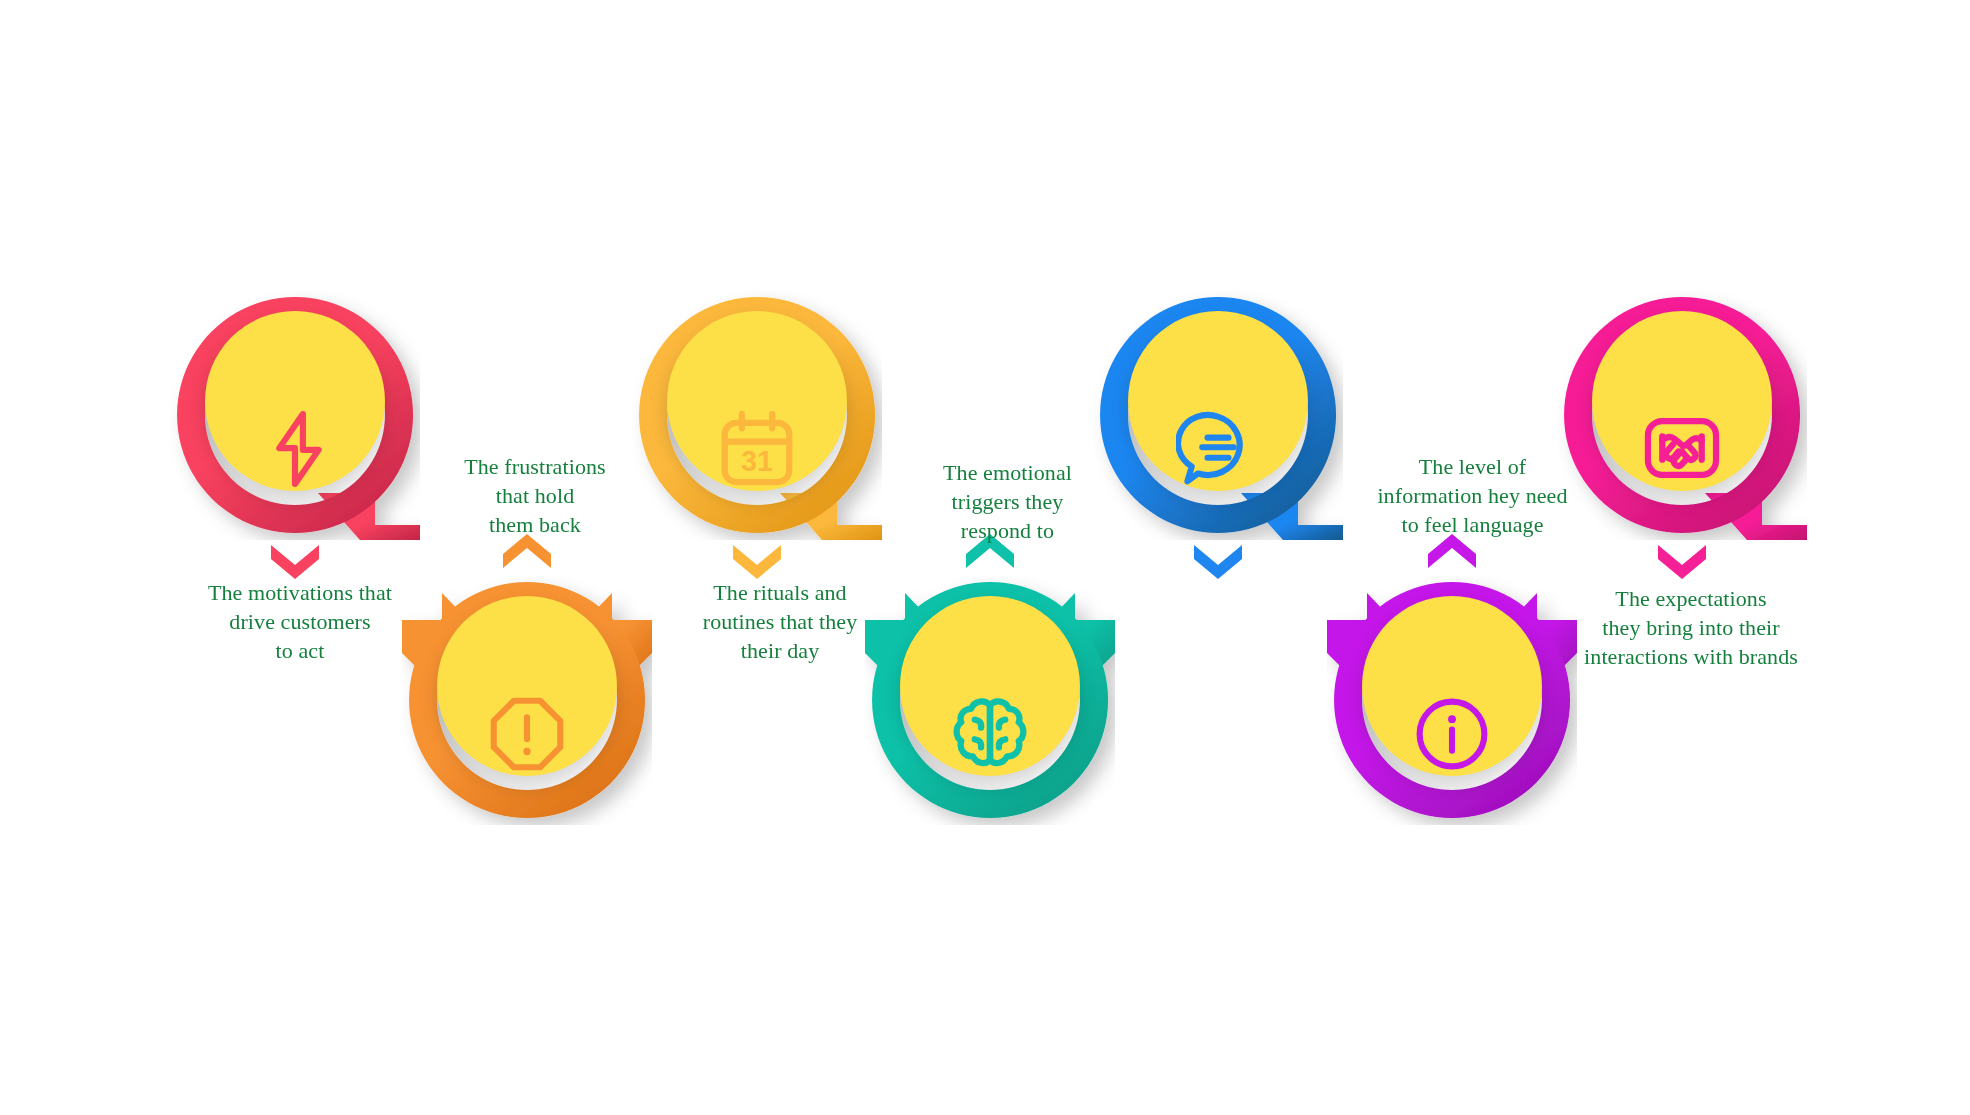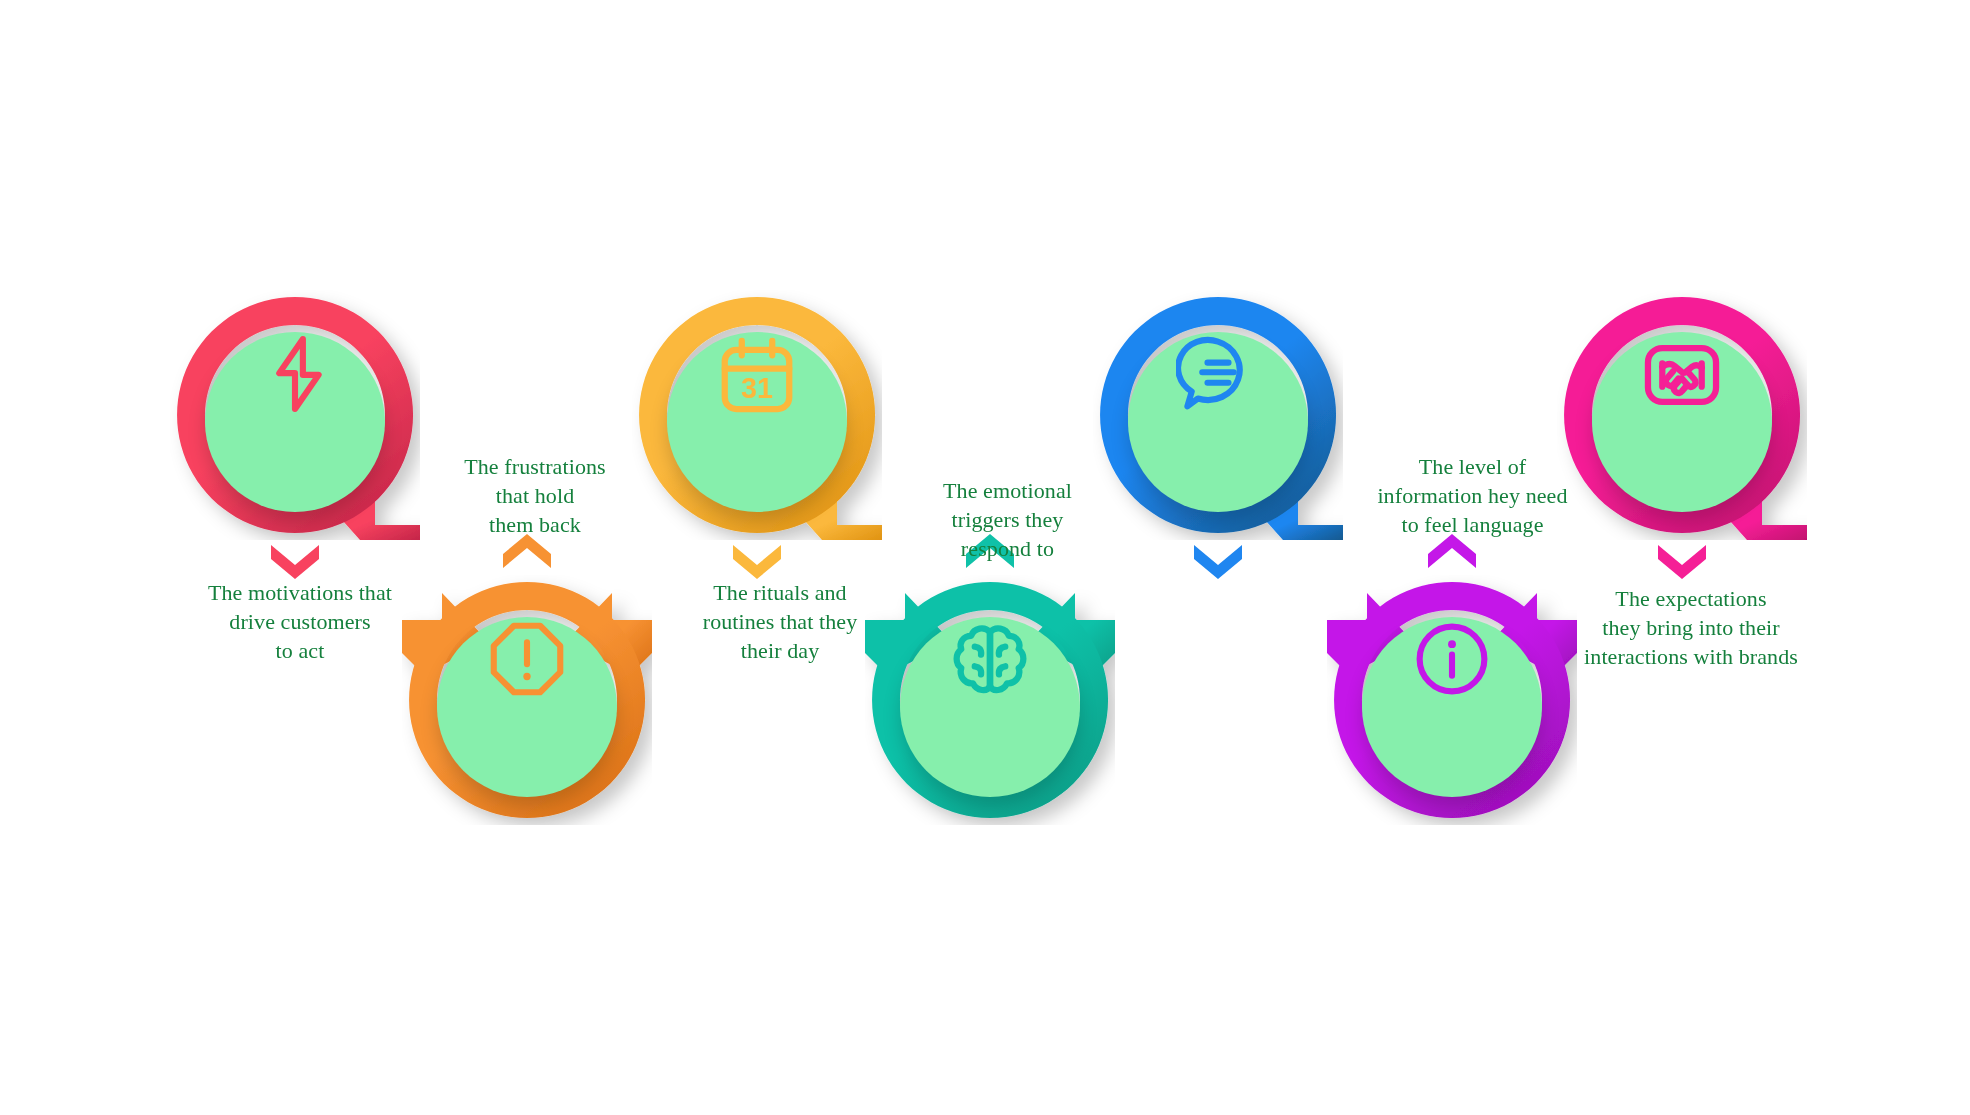--- a/index.html
+++ b/index.html
@@ -26,27 +26,27 @@
   }
   .node .svgwrap {
     position: absolute;
     inset: 0;
     width: 250px;
     height: 250px;
   }
   .node .inner-disc {
     position: absolute;
     left: 35px;
-    top: 42px;
+    top: 21px;
     width: 180px;
     height: 180px;
     border-radius: 50%;
-    background: #86efac;
+    background: #fde047;
     display: flex;
-    align-items: flex-start;
+    align-items: flex-end;
     justify-content: center;
     box-shadow: 0 10px 18px rgba(0,0,0,0.17);
   }
   .node .inner-disc svg { display:block; }
 
   
   .chev {
     position: absolute;
     width: 52px;
     height: 30px;
@@ -215,21 +215,21 @@
         <path d="M31 55 q8 1 7 9" fill="none" stroke="#0fc1a8" stroke-width="7" stroke-linecap="round" stroke-linejoin="round"></path>
         <path d="M65 33 q-8 1 -7 9" fill="none" stroke="#0fc1a8" stroke-width="7" stroke-linecap="round" stroke-linejoin="round"></path>
         <path d="M65 55 q-8 1 -7 9" fill="none" stroke="#0fc1a8" stroke-width="7" stroke-linecap="round" stroke-linejoin="round"></path>
       </svg>
         </span>
       </div>
     </div>
     <div class="chev" style="left: 964px; top: 534px;"><svg width="52" height="38" viewBox="0 0 52 38">
         <path d="M2 34 L26 14 L50 34 L50 20 L26 0 L2 20 Z" fill="#0fc1a8"></path>
       </svg></div>
-    <div class="caption" style="left: 860px; top: 476px; width: 295px;">The emotional
+    <div class="caption" style="left: 860px; top: 458px; width: 295px;">The emotional
 triggers they
 respond to</div>
     <div class="node" style="left: 1093px; top: 290px;">
   <svg class="svgwrap" viewBox="0 0 250 250" width="250" height="250">
     <defs>
       <linearGradient id="g5" x1="0" y1="0" x2="1" y2="1">
         <stop offset="0%" stop-color="#1f86f0"></stop>
         <stop offset="55%" stop-color="#1f86f0"></stop>
         <stop offset="100%" stop-color="#14598f"></stop>
       </linearGradient>

